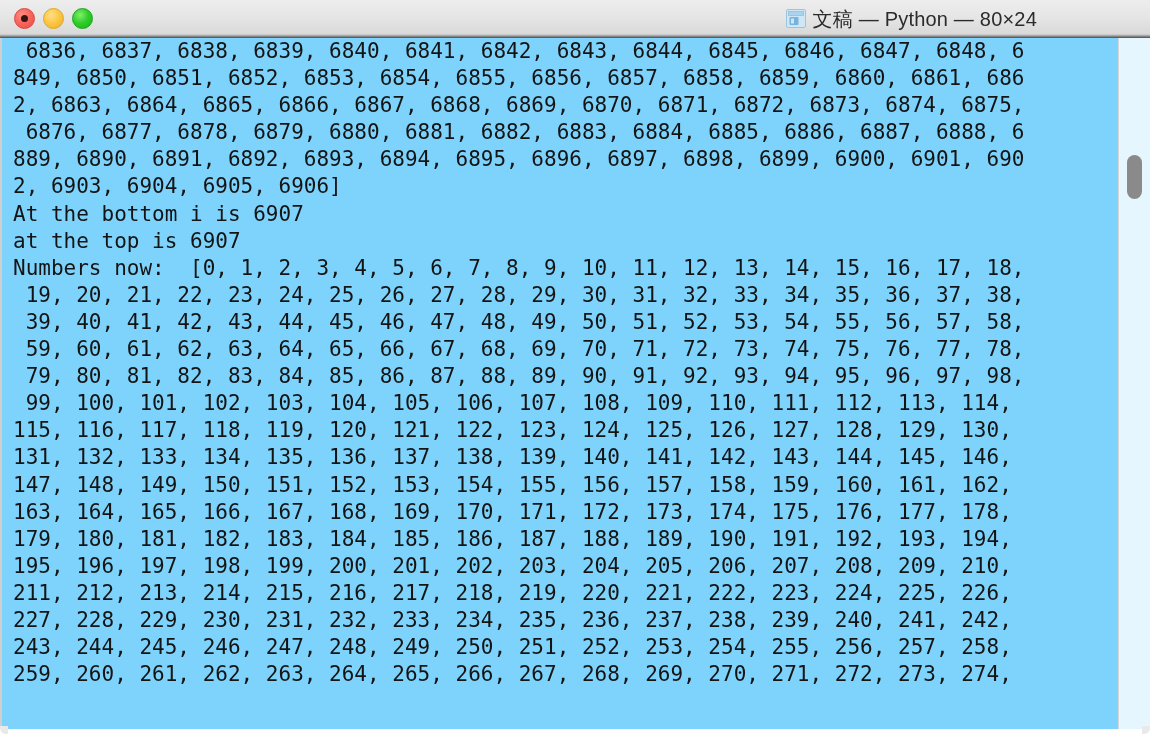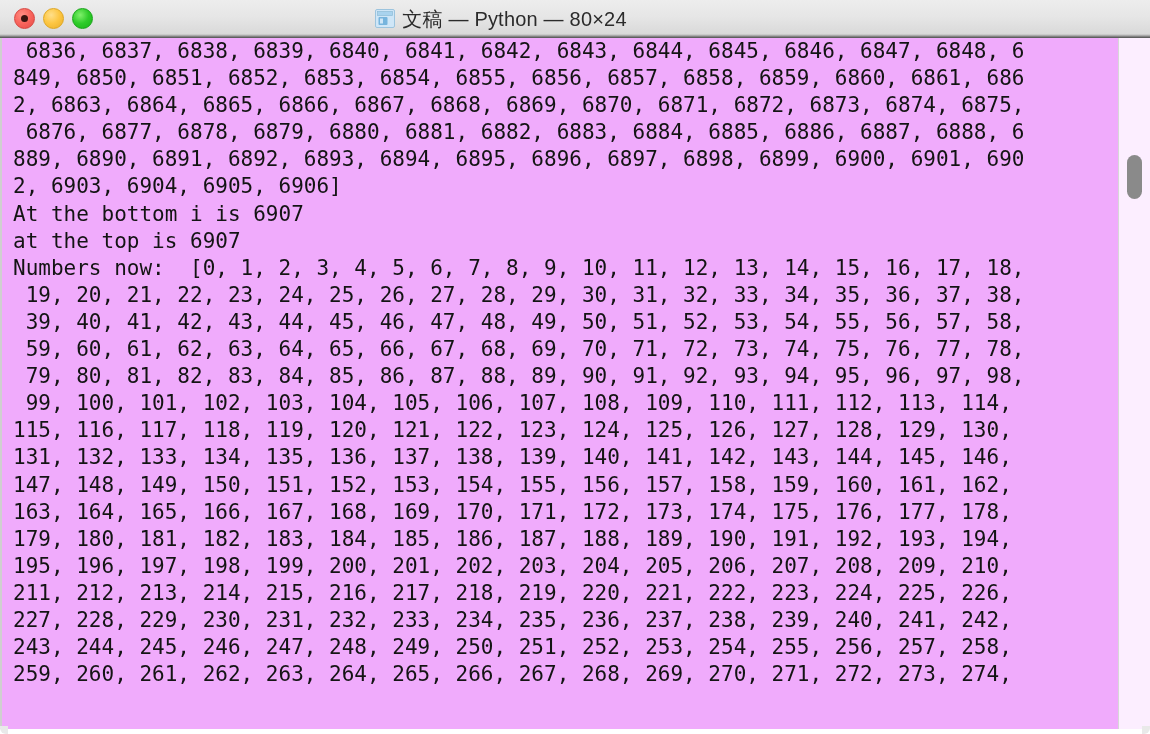--- a/index.html
+++ b/index.html
@@ -80,23 +80,24 @@
   }
 
   #title-center {
     position: absolute;
     left: 0;
     top: 0;
     width: 1002px;
     height: 37px;
     display: flex;
     align-items: center;
-    justify-content: center;
+    justify-content: flex-end;
     gap: 7px;
     pointer-events: none;
+    padding-left: 35px;
   }
   #doc-icon {
     width: 20px;
     height: 23px;
     flex: 0 0 auto;
     display: block;
   }
   #title-text {
     font-family: "Liberation Sans", sans-serif;
     font-size: 20px;
@@ -106,21 +107,21 @@
     white-space: nowrap;
   }
 
   
   #terminal-body {
     position: absolute;
     left: 0;
     top: 38px;
     width: 1150px;
     height: 696px;
-    background: #f0abfc;
+    background: #7dd3fc;
     overflow: hidden;
   }
   #left-edge {
     position: absolute;
     left: 0;
     top: 0;
     width: 2px;
     height: 696px;
     background: #cfcfcf;
   }

